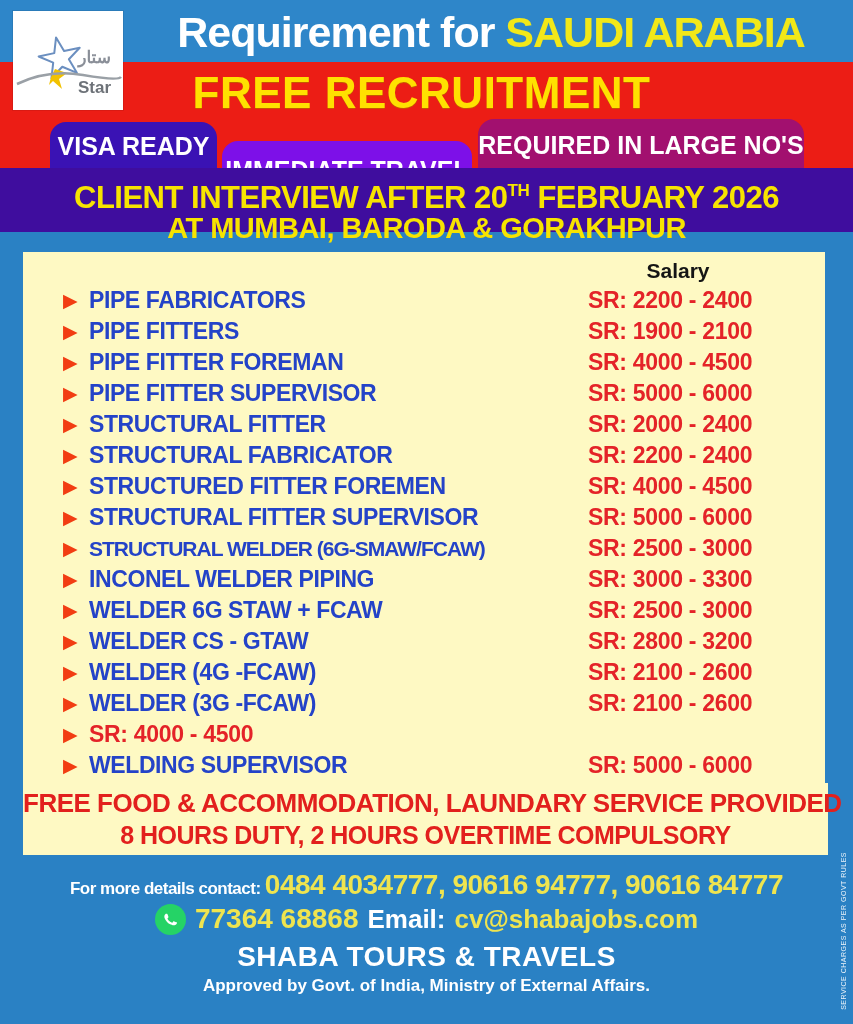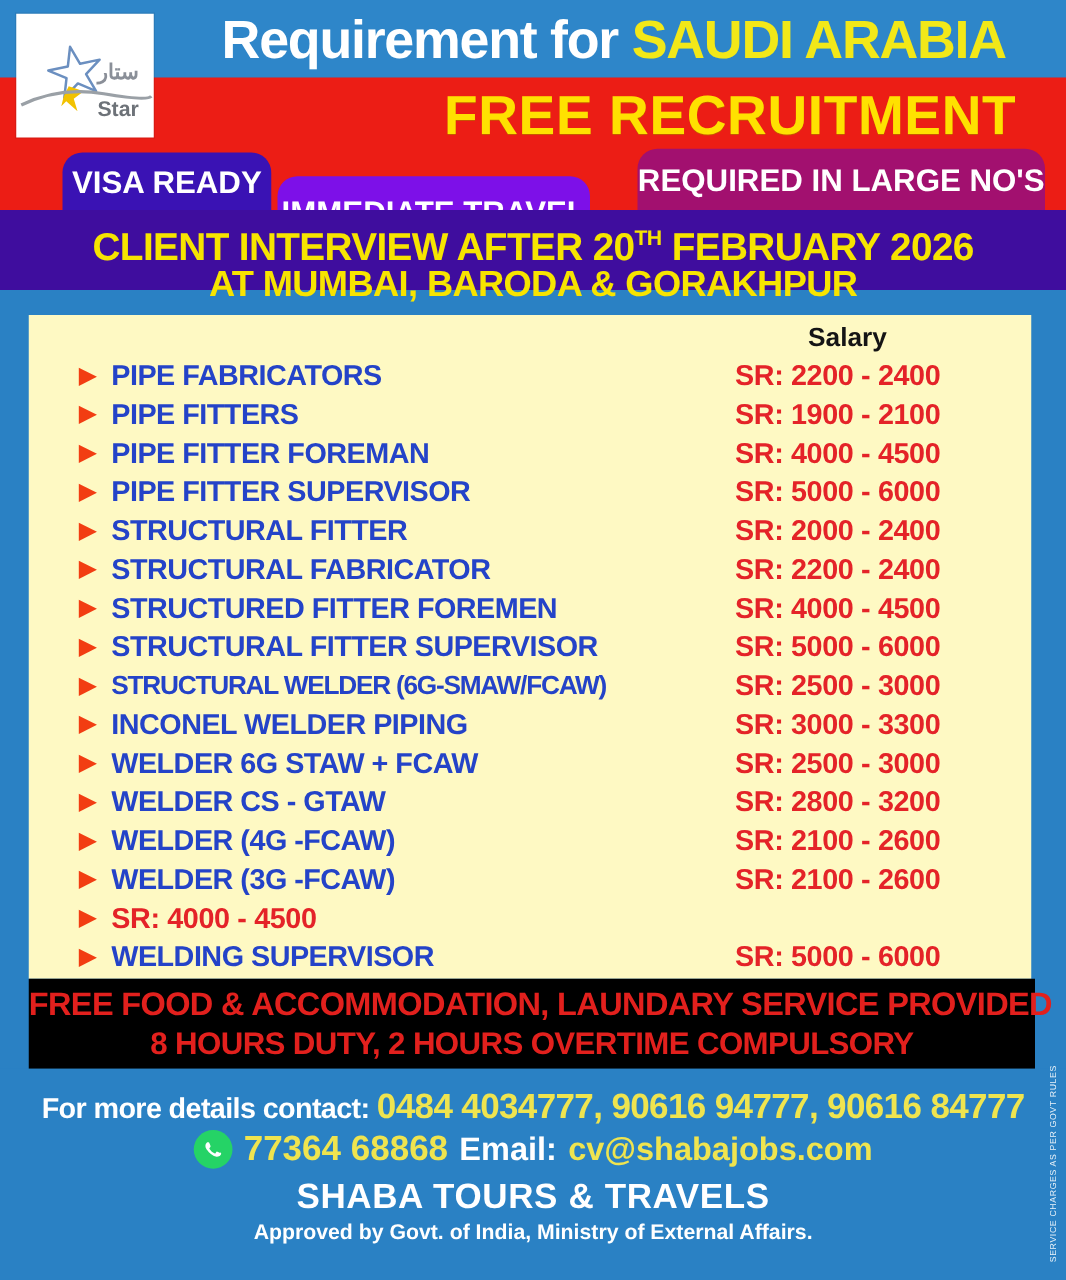--- a/index.html
+++ b/index.html
@@ -17,32 +17,32 @@
     position:absolute; left:135px; right:6px; top:4px; height:56px;
     line-height:56px; text-align:center; white-space:nowrap;
     font-size:43px; font-weight:bold; letter-spacing:-1px; color:#ffffff;
   }
   .main-title .hl{ color:#F2E818; }
 
   
   .red-band{ position:absolute; left:0; top:62px; width:853px; height:106px; background:#EC1D15; }
   .free-line{
     position:absolute; left:0; right:40px; top:66px; height:54px; line-height:54px;
-    text-align:right; font-size:44px; font-weight:bold; letter-spacing:0.5px;
+    text-align:center; font-size:44px; font-weight:bold; letter-spacing:0.5px;
     color:#FFE100; text-shadow:0 1px 0 #c75700;padding-left:30px;
   }
 
   
   .badge{
     position:absolute; color:#fff; font-weight:bold; text-align:center;
     border-radius:16px 16px 0 0; white-space:nowrap;
   }
   .badge-0{ left:50px;  top:122px; width:167px; height:46px; line-height:48px; font-size:25px; background:#3A12B4; }
   .badge-1{ left:222px; top:113px; width:250px; height:57px; line-height:58px; font-size:25px; background:#7D10E8;margin-top:28px; }
-  .badge-2{ left:478px; top:119px; width:326px; height:49px; line-height:52px; font-size:25px; background:#A2106F;margin-left:32px; }
+  .badge-2{ left:478px; top:119px; width:326px; height:49px; line-height:52px; font-size:25px; background:#A2106F; }
 
   
   .logo-box{
     position:absolute; left:13px; top:11px; width:110px; height:99px;
     background:#ffffff; box-shadow:0 0 0 1px rgba(0,0,0,.08);
   }
 
   
   .purple-band{ position:absolute; left:0; top:168px; width:853px; height:64px; background:#3F0D9E; }
   .interview-1{
@@ -64,30 +64,30 @@
   .job-list{ position:absolute; left:0; top:33px; right:0; }
   .job-row{ display:flex; align-items:center; height:31px; padding-left:40px; }
   .job-bullet{ width:26px; font-size:19px; color:#F23D12; line-height:1; }
   .job-title{
     width:499px; color:#2443C8; font-weight:bold; font-size:23px;
     letter-spacing:-0.4px; white-space:nowrap; overflow:hidden;
   }
   .job-salary{ flex:1; color:#E42328; font-weight:bold; font-size:23px; letter-spacing:-0.3px; white-space:nowrap; }
 
   
-  .yellow-band{ position:absolute; left:23px; top:783px; width:805px; height:72px; background:#000000; }
+  .yellow-band{ position:absolute; left:23px; top:783px; width:805px; height:72px; background:#fef9c3; }
   .perk-line{ text-align:center; color:#E2201D; font-weight:bold; white-space:nowrap; }
   .perk-1{ margin-top:5px; font-size:26px; letter-spacing:-0.5px; }
   .perk-2{ margin-top:2px; font-size:25px; letter-spacing:-0.5px; }
 
   
   .footer{ position:absolute; left:0; top:855px; width:853px; height:169px; background:#2A81C4;
            display:flex; flex-direction:column; align-items:center; }
   .contact-1{ margin-top:14px; white-space:nowrap; }
-  .contact-label{ color:#ffffff; font-weight:bold; font-size:23px; letter-spacing:-0.5px; }
+  .contact-label{ color:#ffffff; font-weight:bold; font-size:17px; letter-spacing:-0.5px; }
   .contact-phones{ color:#EFE44F; font-weight:bold; font-size:28px; letter-spacing:-0.5px; }
   .contact-2{ margin-top:2px; display:flex; align-items:center; gap:9px; white-space:nowrap; }
   .wa-icon{ width:31px; height:31px; border-radius:50%; background:#25D366; display:flex; align-items:center; justify-content:center; }
   .wa-number{ color:#EFE44F; font-weight:bold; font-size:28px; }
   .email-label{ color:#ffffff; font-weight:bold; font-size:26px; }
   .email-value{ color:#EFE44F; font-weight:bold; font-size:26px; }
   .company{ margin-top:6px; color:#ffffff; font-weight:bold; font-size:28px; letter-spacing:0.5px; }
   .approval{ margin-top:3px; color:#ffffff; font-weight:bold; font-size:17px; }
   .license{ margin-top:2px; color:#ffffff; font-weight:bold; font-size:17px; letter-spacing:0.5px; }
 

